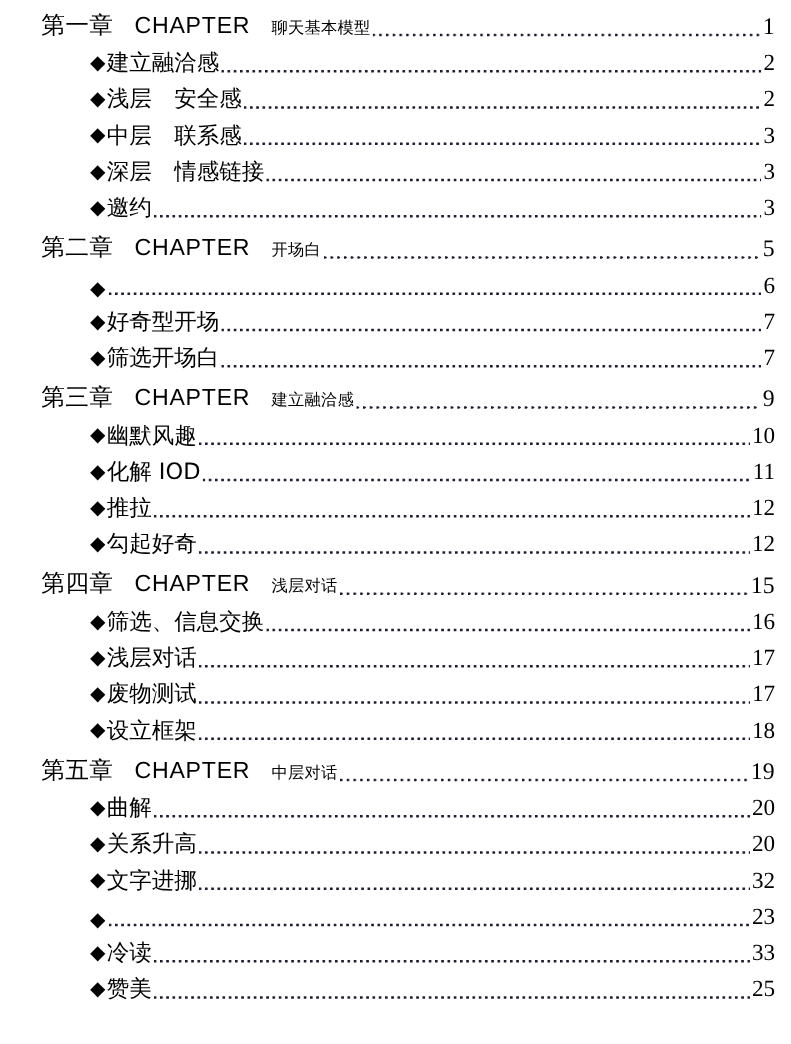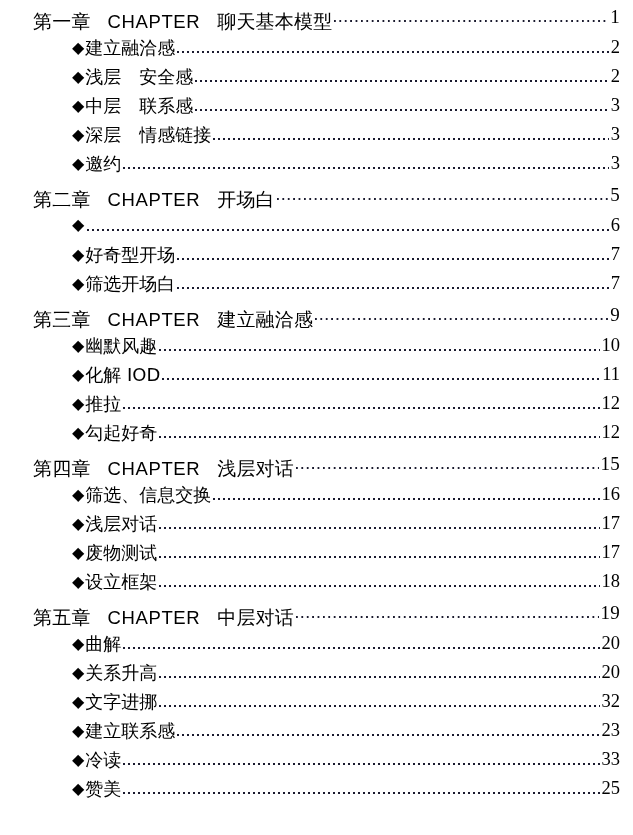--- a/index.html
+++ b/index.html
@@ -15,21 +15,21 @@
     overflow: hidden;
   }
   #toc {
     position: relative;
     width: 633px;
     height: 835px;
     padding: 0;
   }
   .row {
     display: flex;
-    align-items: center;
+    align-items: flex-end;
     width: 100%;
     box-sizing: border-box;
     white-space: nowrap;
   }
   
   .row.chapter {
     height: 33px;
     padding-left: 33px;
     padding-right: 13px;
     font-size: 19px;
@@ -45,21 +45,21 @@
   }
   .chap-word {
     font-family: "Liberation Sans", sans-serif;
     font-size: 18.5px;
     letter-spacing: 0.6px;
     padding-left: 17px;
     margin-top: 12px;
   }
   .chap-title {
     font-family: Liberation Sans, sans-serif;
-    font-size: 19px;
+    font-size: 13px;
     padding-left: 17px;
   }
   
   .row.item {
     height: 29px;
     padding-left: 72px;
     padding-right: 13px;
     font-size: 18px;
   }
   .row.item .label {
@@ -311,21 +311,20 @@
       <span class="label">
         <span class="bullet">◆</span>
         <span class="item-title">文字进挪</span>
       </span>
       <span class="leader"></span>
       <span class="page">32</span>
     </div>
     <div class="row item">
       <span class="label">
         <span class="bullet">◆</span>
-        <span class="item-title">建立联系感</span>
       </span>
       <span class="leader"></span>
       <span class="page">23</span>
     </div>
     <div class="row item">
       <span class="label">
         <span class="bullet">◆</span>
         <span class="item-title">冷读</span>
       </span>
       <span class="leader"></span>

